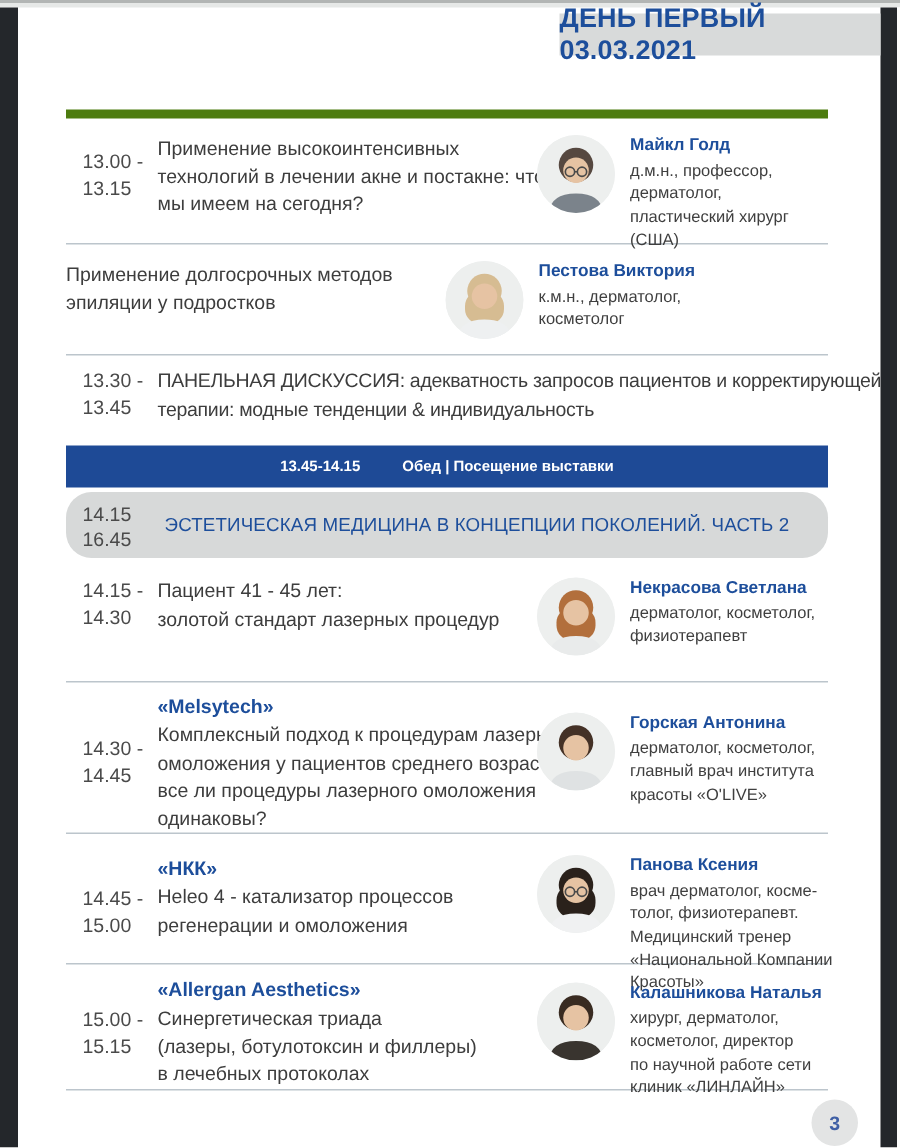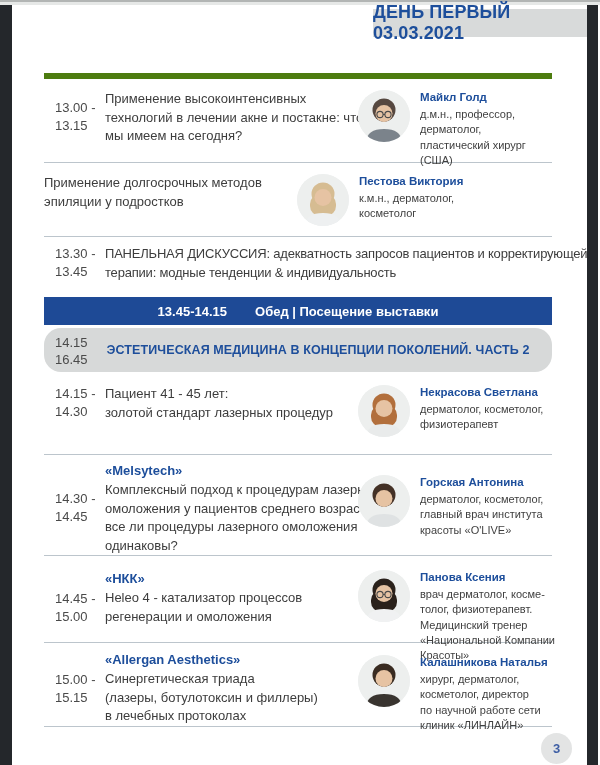--- a/index.html
+++ b/index.html
@@ -49,32 +49,32 @@
   .r5 { height:101px; padding-top:7px; }
   .r5 .cell-time { padding-top:28px; }
   .r5 .cell-speaker { padding-top:13px; }
   .r6 { height:87px; padding-top:14px; }
   .r6 .cell-time { padding-top:20px; }
   .r7 { height:84px; padding-top:8px; }
   .r7 .cell-time { padding-top:20px; }
   .r7 .cell-speaker { padding-top:4px; }
 
   .break-bar {
-    height:28px; background:#1e4a96; color:#ffffff; font-weight:bold; font-size:13px;
+    height:28px; background:#1e4a96; color:#ffffff; font-weight:bold; font-size:10px;
     display:flex; align-items:center; justify-content:center; gap:28px;
   }
   .section-bar {
     margin-top:3px; height:44px; background:#d7d9d9; position:relative;
     display:flex; align-items:center; justify-content:center;border-radius:17px;
   }
   .section-bar .sb-time {
     position:absolute; left:11px; top:6px; font-size:13px; line-height:17px; color:#4a4a4a;
   }
   .section-bar .sb-title {
-    color:#1d4e9b; font-weight:bold; font-size:12.5px; text-align:left; padding-left:40px; letter-spacing:.1px;
+    color:#1d4e9b; font-weight:normal; font-size:12.5px; text-align:left; padding-left:40px; letter-spacing:.1px;
   }
 
   .page-chip {
     position:absolute; left:541px; top:733px; width:31px; height:31px; border-radius:50%;
     background:#e3e4e4; color:#3f5fa5; font-weight:bold; font-size:13px;
     display:flex; align-items:center; justify-content:center;
   }
 </style>
 </head>
 <body>

